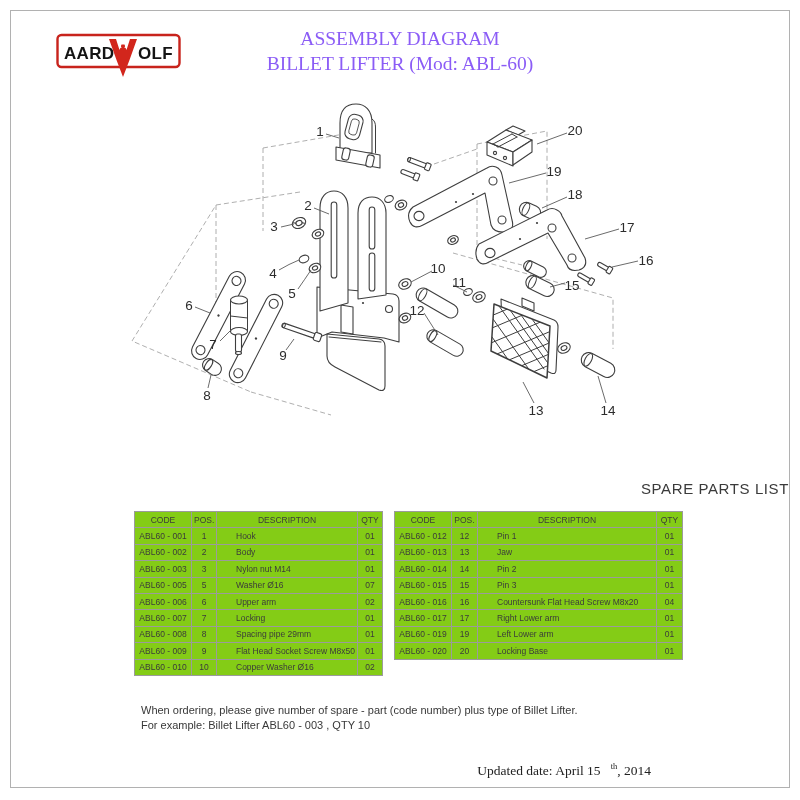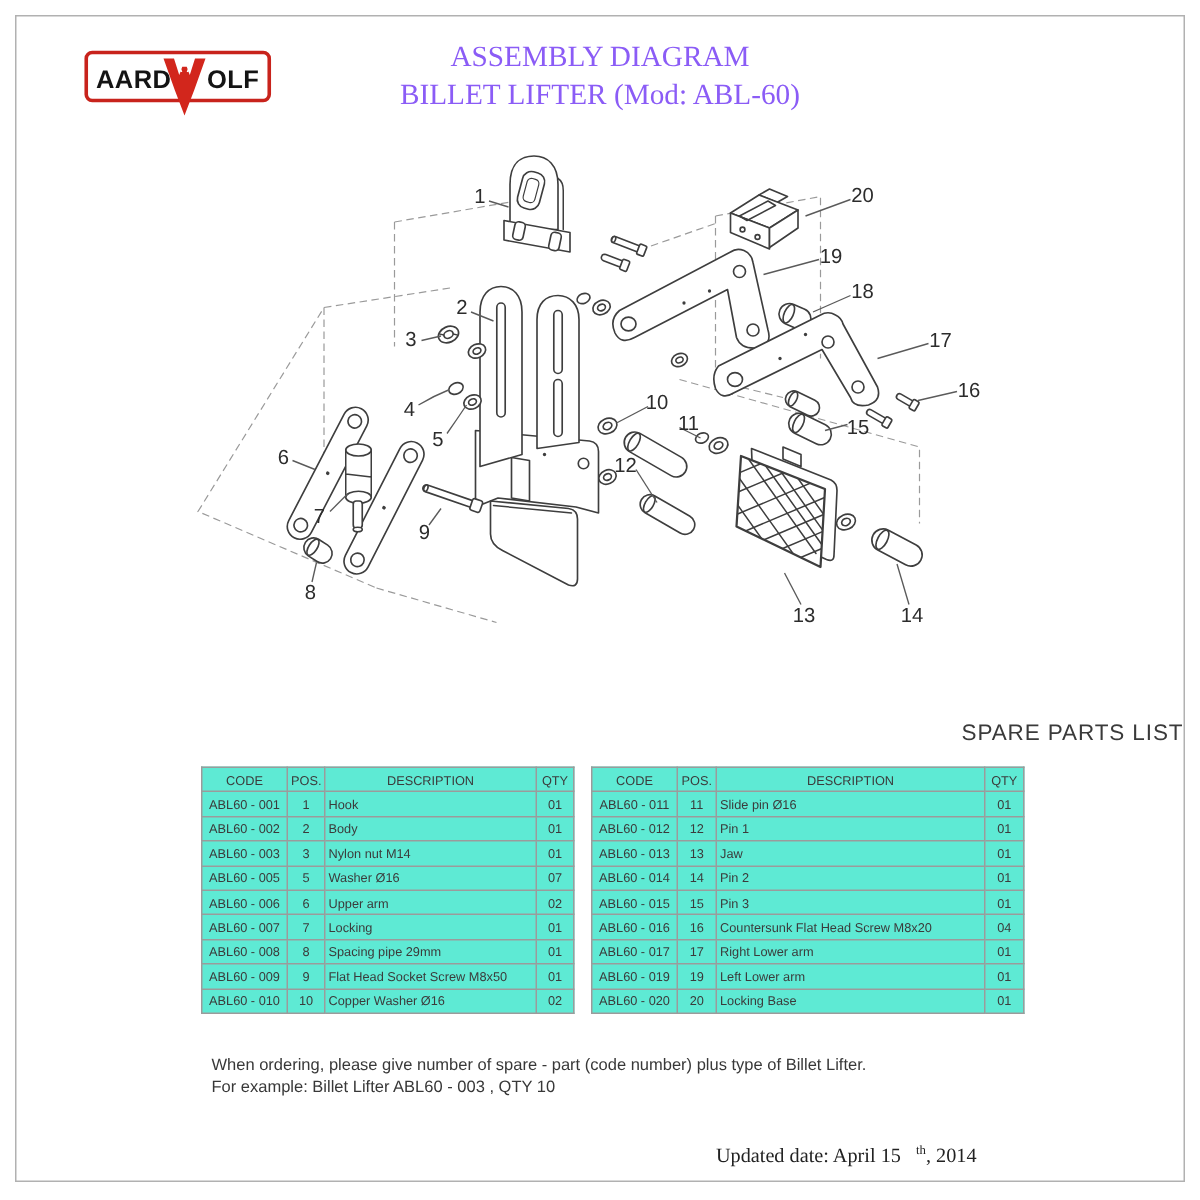--- a/index.html
+++ b/index.html
@@ -20,27 +20,27 @@
   .ln{fill:none;stroke:#3e3e3e;stroke-width:1;stroke-linecap:round;}
   .guide{fill:none;stroke:#9a9a9a;stroke-width:0.8;stroke-dasharray:5 3;}
   .leader{fill:none;stroke:#5a5a5a;stroke-width:0.9;}
   .callout{font-family:"Liberation Sans",sans-serif;font-size:13.5px;fill:#2c2c2c;}
   .dot{fill:#3e3e3e;stroke:none;}
 
   
   #spare-heading{position:absolute;left:0;right:0;top:469px;text-align:right;
                  font-size:15px;letter-spacing:0.6px;color:#3a3a3a;}
   table.parts{position:absolute;top:500px;border-collapse:collapse;table-layout:fixed;
-              font-size:8.5px;color:#3b3b3b;background:#5eead4;}
+              font-size:8.5px;color:#3b3b3b;background:#84cc16;}
   #table-left{left:123px;width:248px;}
   #table-right{left:383px;width:288px;}
   table.parts th,table.parts td{border:1px solid #9b9b9b;height:15.4px;padding:0 2px;
               font-weight:normal;text-align:center;overflow:hidden;white-space:nowrap;}
   table.parts td.desc,table.parts th.desc{}
-  table.parts td.desc{text-align:left;padding-left:2px;}
+  table.parts td.desc{text-align:left;padding-left:19px;}
   #table-left col.c-code{width:57px;}  #table-left col.c-pos{width:25px;}
   #table-left col.c-desc{width:141px;} #table-left col.c-qty{width:25px;}
   #table-right col.c-code{width:57px;} #table-right col.c-pos{width:26px;}
   #table-right col.c-desc{width:179px;}#table-right col.c-qty{width:26px;}
 
   
   #notes{position:absolute;left:130px;top:692px;font-size:11px;color:#383838;line-height:14.8px;}
   #notes .indent{margin-left:64px;}
   #updated{position:absolute;right:138px;top:750px;font-family:"Liberation Serif",serif;
            font-size:13.5px;color:#222222;}
@@ -422,26 +422,20 @@
           <col class="c-qty">
         </colgroup>
       <tbody>
           <tr>
         <th>CODE</th>
         <th>POS.</th>
         <th class="desc">DESCRIPTION</th>
         <th>QTY</th>
       </tr>
       <tr>
-        <td>ABL60 - 011</td>
-        <td>11</td>
-        <td class="desc">Slide pin Ø16</td>
-        <td>01</td>
-      </tr>
-      <tr>
         <td>ABL60 - 012</td>
         <td>12</td>
         <td class="desc">Pin 1</td>
         <td>01</td>
       </tr>
       <tr>
         <td>ABL60 - 013</td>
         <td>13</td>
         <td class="desc">Jaw</td>
         <td>01</td>

